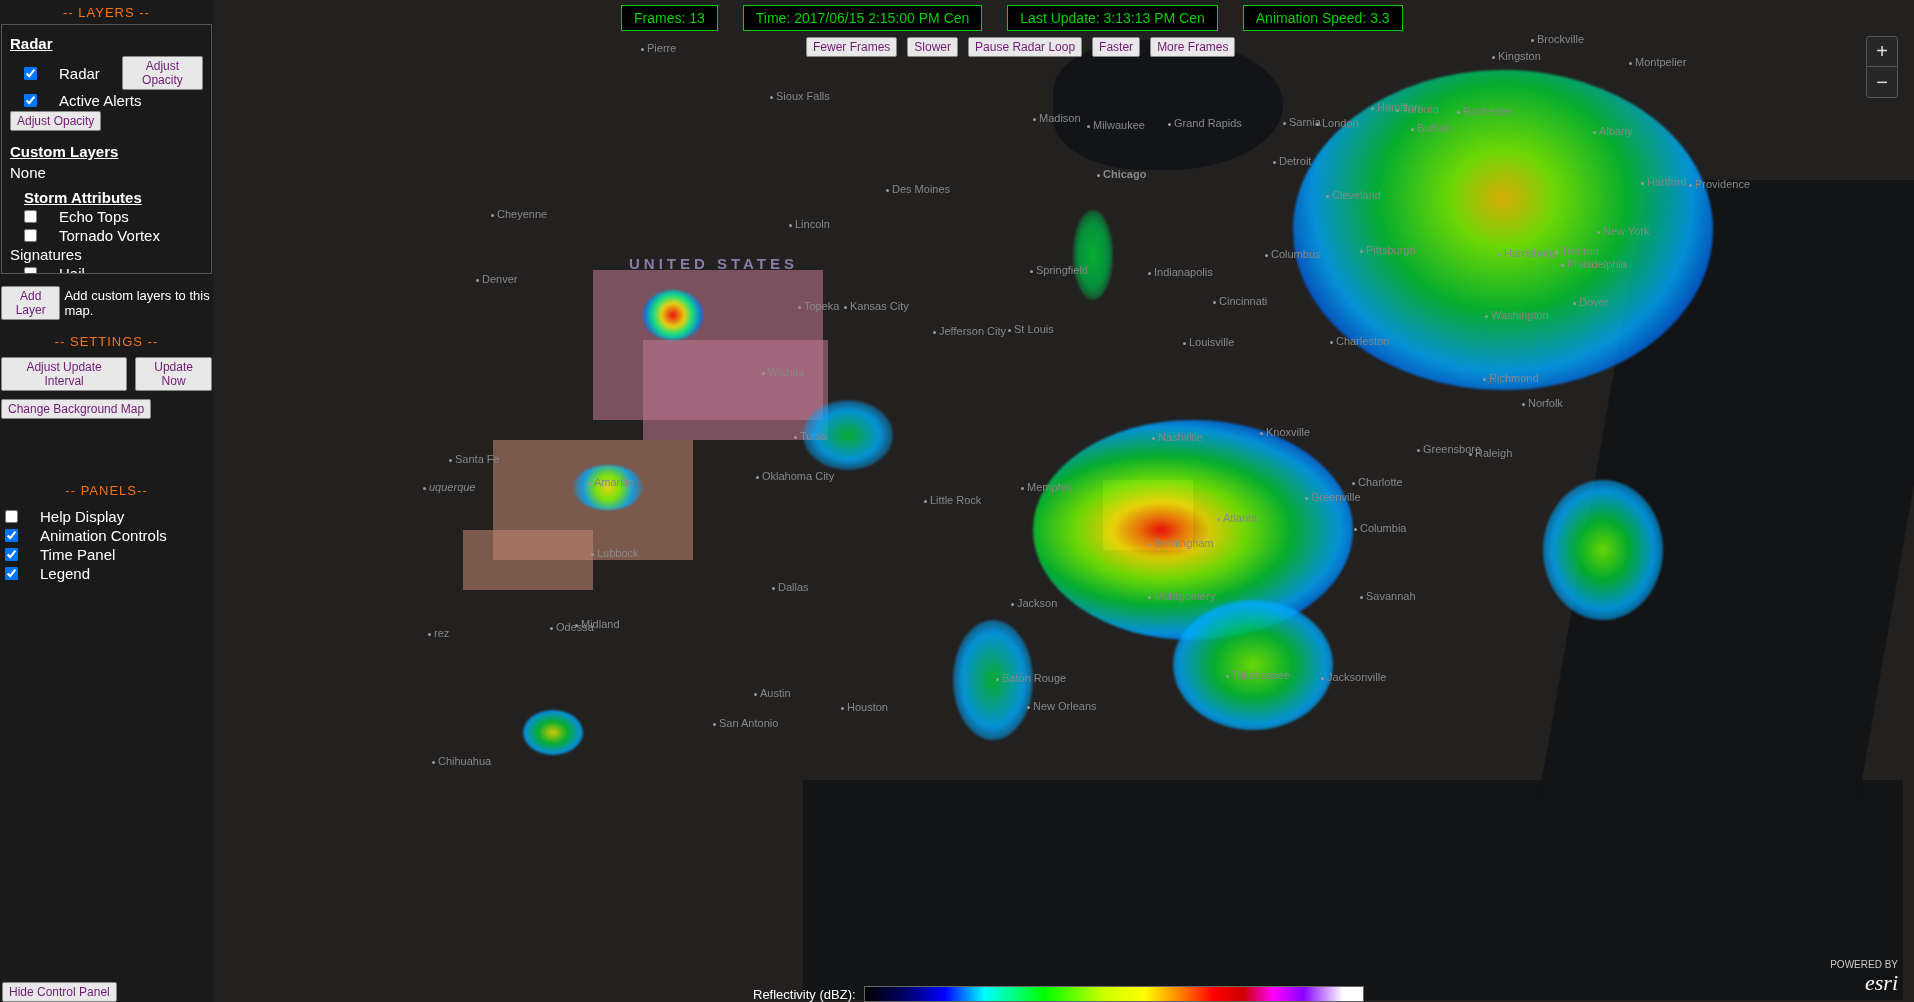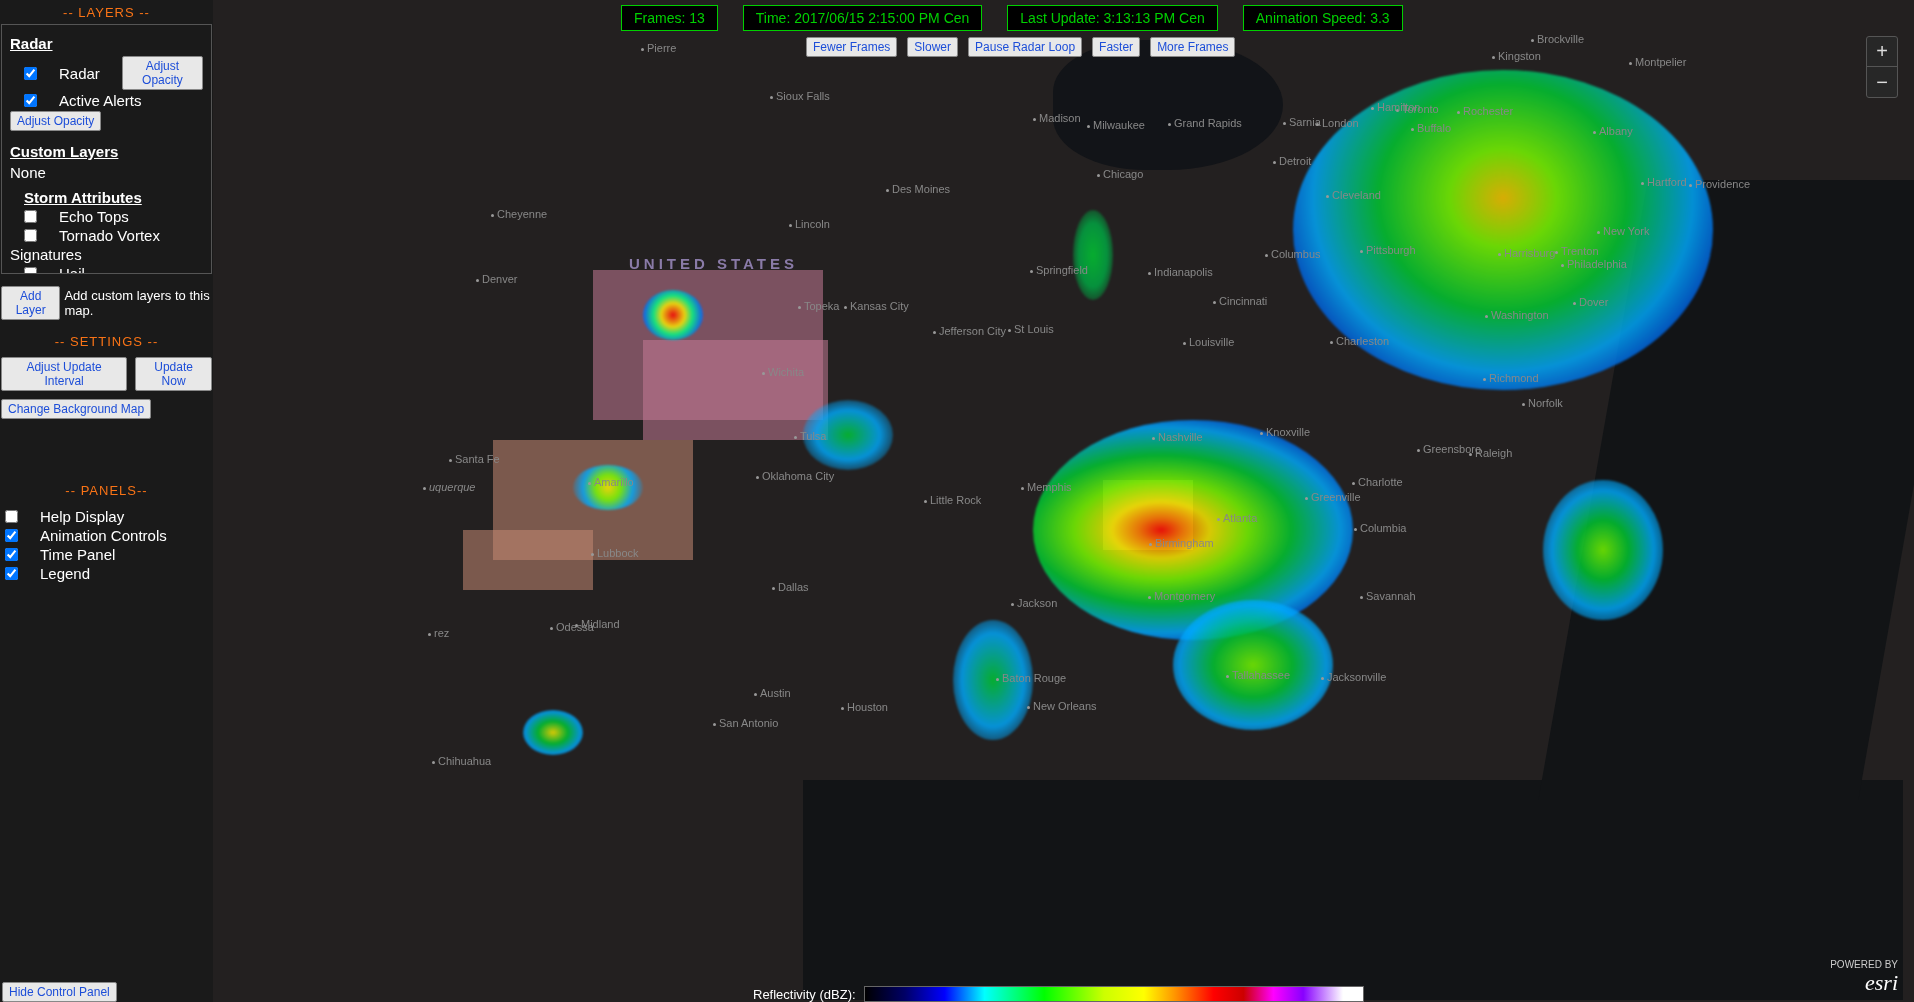--- a/index.html
+++ b/index.html
@@ -9,21 +9,21 @@
 .panel{background:#1a1a1a;margin-bottom:10px}
 .panel-title{text-align:center;font-size:13px;color:#f97316;letter-spacing:1px;padding:4px 0}
 .layers-box{background:#1a1a1a;border:1px solid #555;height:250px;overflow:auto;padding:6px 8px;position:relative}
 .layers-box::-webkit-scrollbar{width:15px;height:15px}
 .layers-box::-webkit-scrollbar-track{background:#ddd}
 .layers-box::-webkit-scrollbar-thumb{background:#aaa}
 .section-title{text-decoration:underline;font-weight:bold;font-size:15px;margin:4px 0}
 .section-sub{text-decoration:underline;font-weight:bold;font-size:15px;margin:8px 0 2px 14px}
 .cb-row{display:flex;align-items:center;gap:22px;margin:2px 0 2px 14px;font-size:15px}
 .cb-row.ind{margin-left:14px}
-.btn-small{background:#e8e8e8;color:#1d4ed8;border:1px solid #888;font-size:12px;padding:2px 6px;cursor:pointer;border-radius:2px}
+.btn-small{background:#e8e8e8;color:#701a75;border:1px solid #888;font-size:12px;padding:2px 6px;cursor:pointer;border-radius:2px}
 .addlayer-row{margin-top:12px;font-size:13px;display:flex;align-items:center;gap:4px}
 .settings-btns{display:flex;gap:8px;margin-top:4px}
 .bg-btn{margin-top:8px}
 .panels-list{margin-top:6px}
 .hide-btn{position:absolute;left:2px;bottom:0}
 .top-status{position:absolute;left:408px;top:5px;display:flex;gap:25px}
 .status-box{border:1px solid #00d000;color:#00d000;background:#000;padding:4px 12px;font-size:14px}
 .ctrl-buttons{position:absolute;left:593px;top:37px;display:flex;gap:10px}
 .zoom{position:absolute;right:16px;top:36px;width:32px;background:rgba(40,40,40,0.9);border:1px solid #555;border-radius:3px}
 .zoom div{height:30px;display:flex;align-items:center;justify-content:center;font-size:20px;color:#ddd;cursor:pointer}
@@ -79,21 +79,21 @@
       <div class="city" style="left: 820px; top: 112px;"><span class="dot"></span>Madison</div>
       <div class="city" style="left: 874px; top: 119px;"><span class="dot"></span>Milwaukee</div>
       <div class="city" style="left: 955px; top: 117px;"><span class="dot"></span>Grand Rapids</div>
       <div class="city" style="left: 1070px; top: 116px;"><span class="dot"></span>Sarnia</div>
       <div class="city" style="left: 1103px; top: 117px;"><span class="dot"></span>London</div>
       <div class="city" style="left: 1198px; top: 122px;"><span class="dot"></span>Buffalo</div>
       <div class="city" style="left: 1158px; top: 101px;"><span class="dot"></span>Hamilton</div>
       <div class="city" style="left: 1060px; top: 155px;"><span class="dot"></span>Detroit</div>
       <div class="city" style="left: 1428px; top: 176px;"><span class="dot"></span>Hartford</div>
       <div class="city" style="left: 1476px; top: 178px;"><span class="dot"></span>Providence</div>
-      <div class="city" style="left: 884px; top: 168px;"><span class="dot"></span>Chicago</div>
+      <div class="city" style="left: 884px; top: 168px; font-weight: bold;"><span class="dot"></span>Chicago</div>
       <div class="city" style="left: 673px; top: 183px;"><span class="dot"></span>Des Moines</div>
       <div class="city" style="left: 1113px; top: 189px;"><span class="dot"></span>Cleveland</div>
       <div class="city" style="left: 278px; top: 208px;"><span class="dot"></span>Cheyenne</div>
       <div class="city" style="left: 576px; top: 218px;"><span class="dot"></span>Lincoln</div>
       <div class="city" style="left: 1384px; top: 225px;"><span class="dot"></span>New York</div>
       <div class="city" style="left: 1285px; top: 247px;"><span class="dot"></span>Harrisburg</div>
       <div class="city" style="left: 1342px; top: 245px;"><span class="dot"></span>Trenton</div>
       <div class="city" style="left: 1348px; top: 258px;"><span class="dot"></span>Philadelphia</div>
       <div class="city" style="left: 1147px; top: 244px;"><span class="dot"></span>Pittsburgh</div>
       <div class="city" style="left: 1052px; top: 248px;"><span class="dot"></span>Columbus</div>

